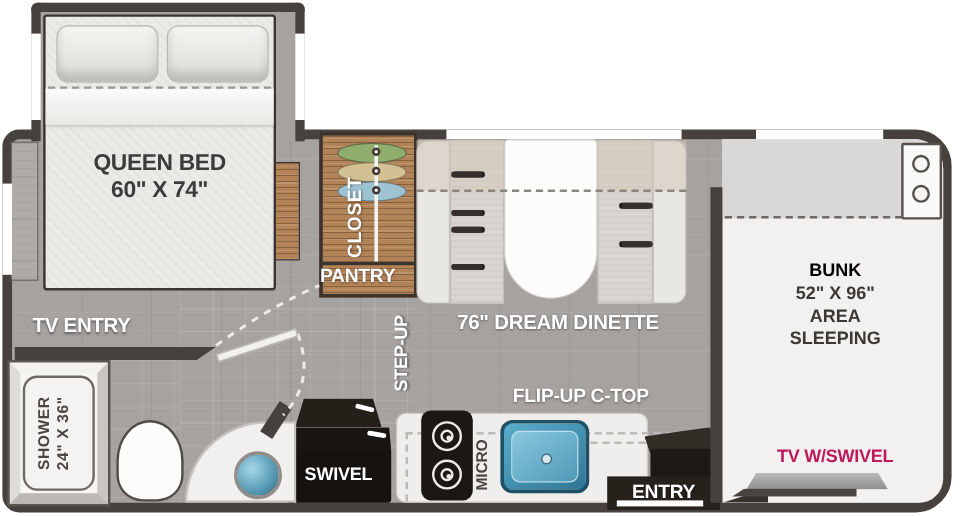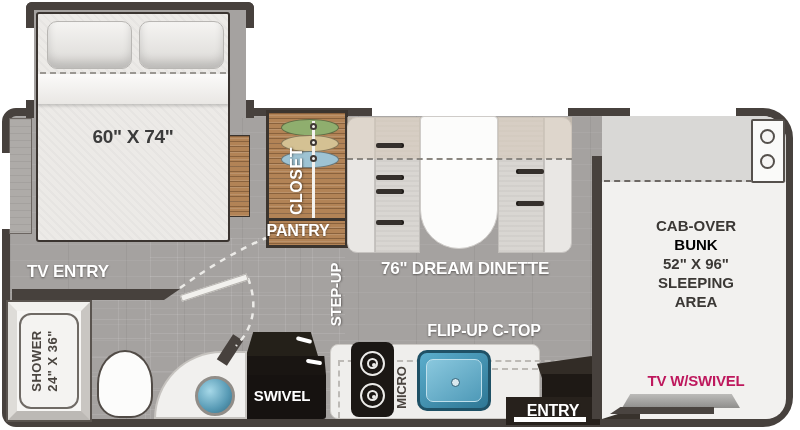--- a/index.html
+++ b/index.html
@@ -119,20 +119,21 @@
   <div class="abs" style="left:10px;top:119px;width:21px;height:114px;background:#aeaba8;outline:1px solid #6b6561;z-index:4;
        background-image:repeating-linear-gradient(180deg,rgba(0,0,0,.06) 0 1px,transparent 1px 7px);"></div>
   <div class="abs wood" style="left:228px;top:136px;width:21px;height:80px;outline:1px solid #3b342e;z-index:4;"></div>
 
   <div id="bed" class="abs">
     <div class="pillow" style="left:9px;top:7px;"></div>
     <div class="pillow" style="left:101px;top:7px;"></div>
     <div class="abs dashline" style="left:2px;top:58px;width:186px;"></div>
     <div id="sheet"></div>
     <div class="abs" style="left:0;top:112px;width:190px;text-align:center;z-index:9;">
+      <div style="font-weight:700;font-size:19px;color:#3b3b3b;letter-spacing:-.3px;">QUEEN BED</div>
       <div style="font-weight:700;font-size:19px;color:#3b3b3b;letter-spacing:-.3px;">60" X 74"</div>
     </div>
   </div>
 
   <div class="lbl" style="left:18px;top:262px;width:100px;font-size:17px;">TV ENTRY</div>
 
   <div class="abs wall" style="left:12px;top:289px;width:168px;height:11px;clip-path:polygon(0 0,100% 0,calc(100% - 16px) 100%,0 100%);"></div>
   <div id="doorleaf" class="abs"></div>
   <div class="abs wall" style="left:224px;top:335px;width:12px;height:30px;transform:rotate(33deg);"></div>
 
@@ -211,25 +212,24 @@
 
   <div class="abs wall" style="left:592px;top:156px;width:10px;height:263px;"></div>
   <div id="bunk" class="abs"></div>
   <div id="cabstrip" class="abs"></div>
   <div class="abs dashline" style="left:604px;top:180px;width:148px;border-color:#6d6864;z-index:9;"></div>
   <div id="panel" class="abs">
     <div class="knob" style="top:8px;"></div>
     <div class="knob" style="top:33px;"></div>
   </div>
   <div class="abs" style="left:613px;top:216px;width:166px;text-align:center;z-index:20;">
-    <div style="font-weight:700;font-size:15px;color:#3b3835;line-height:19px;">CAB-OVER</div>
     <div style="font-weight:700;font-size:15px;color:#000000;line-height:19px;">BUNK</div>
     <div style="font-weight:700;font-size:15px;color:#3b3835;line-height:19px;">52" X 96"</div>
+    <div style="font-weight:700;font-size:15px;color:#3b3835;line-height:19px;">AREA</div>
     <div style="font-weight:700;font-size:15px;color:#3b3835;line-height:19px;">SLEEPING</div>
-    <div style="font-weight:700;font-size:15px;color:#3b3835;line-height:19px;">AREA</div>
   </div>
   <div class="lbl dark-lbl" style="left:613px;top:372px;width:166px;font-size:15px;">TV W/SWIVEL</div>
   <div id="wedge" class="abs"></div>
   <div id="tv" class="abs"></div>
   <div id="tvbase" class="abs"></div>
 
   <div id="shower" class="abs">
     <div id="shower-inner"></div>
   </div>
   <div class="abs rot" style="left:-8px;top:343px;width:110px;height:36px;text-align:center;z-index:20;">

